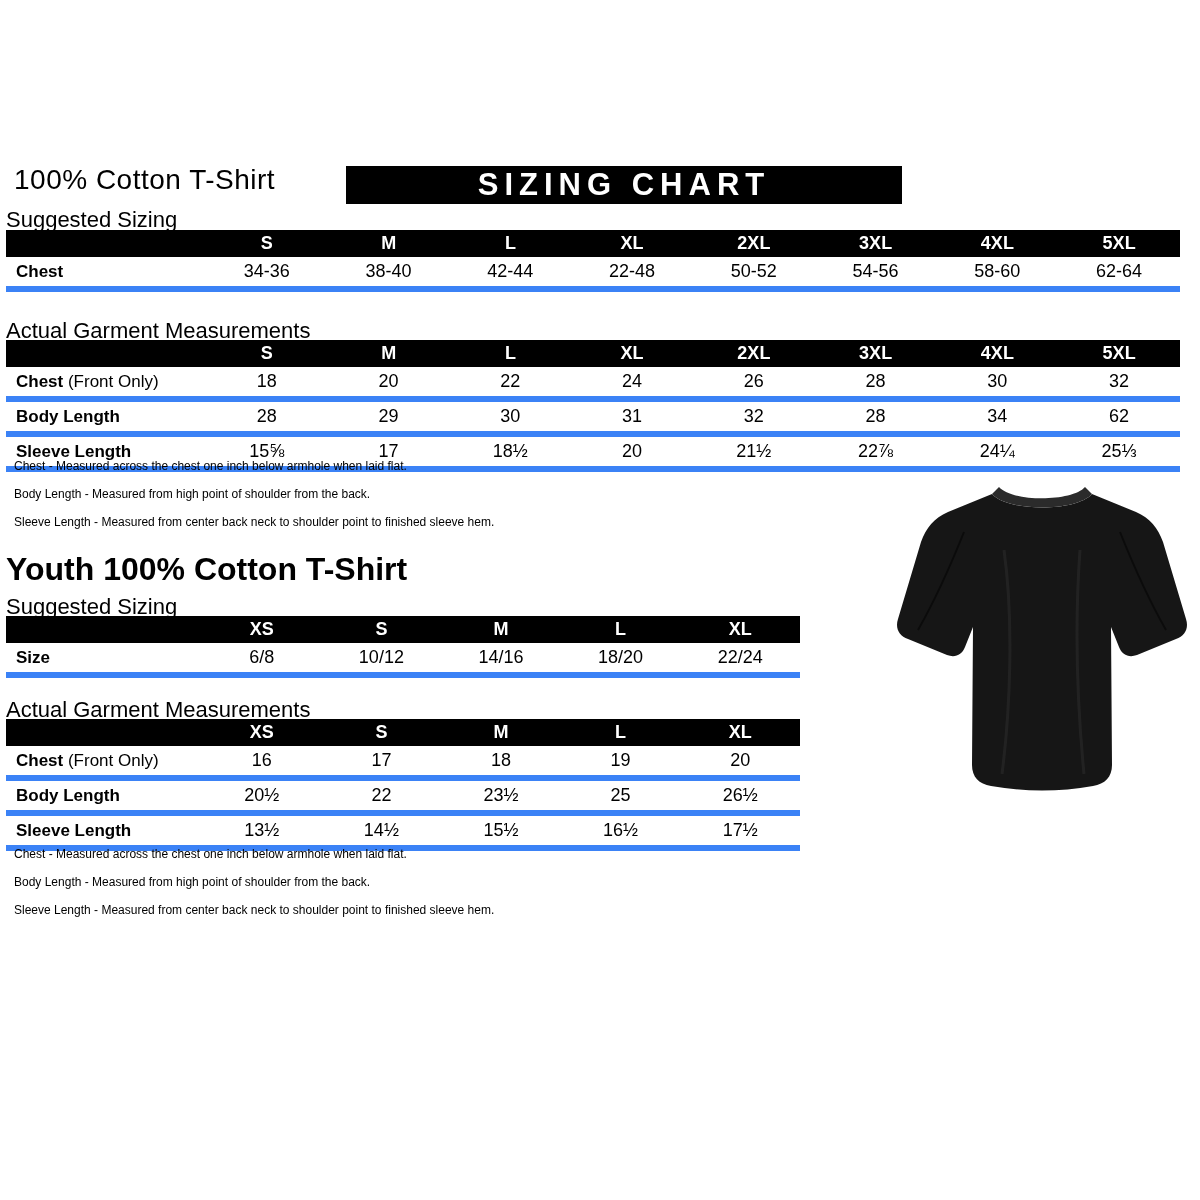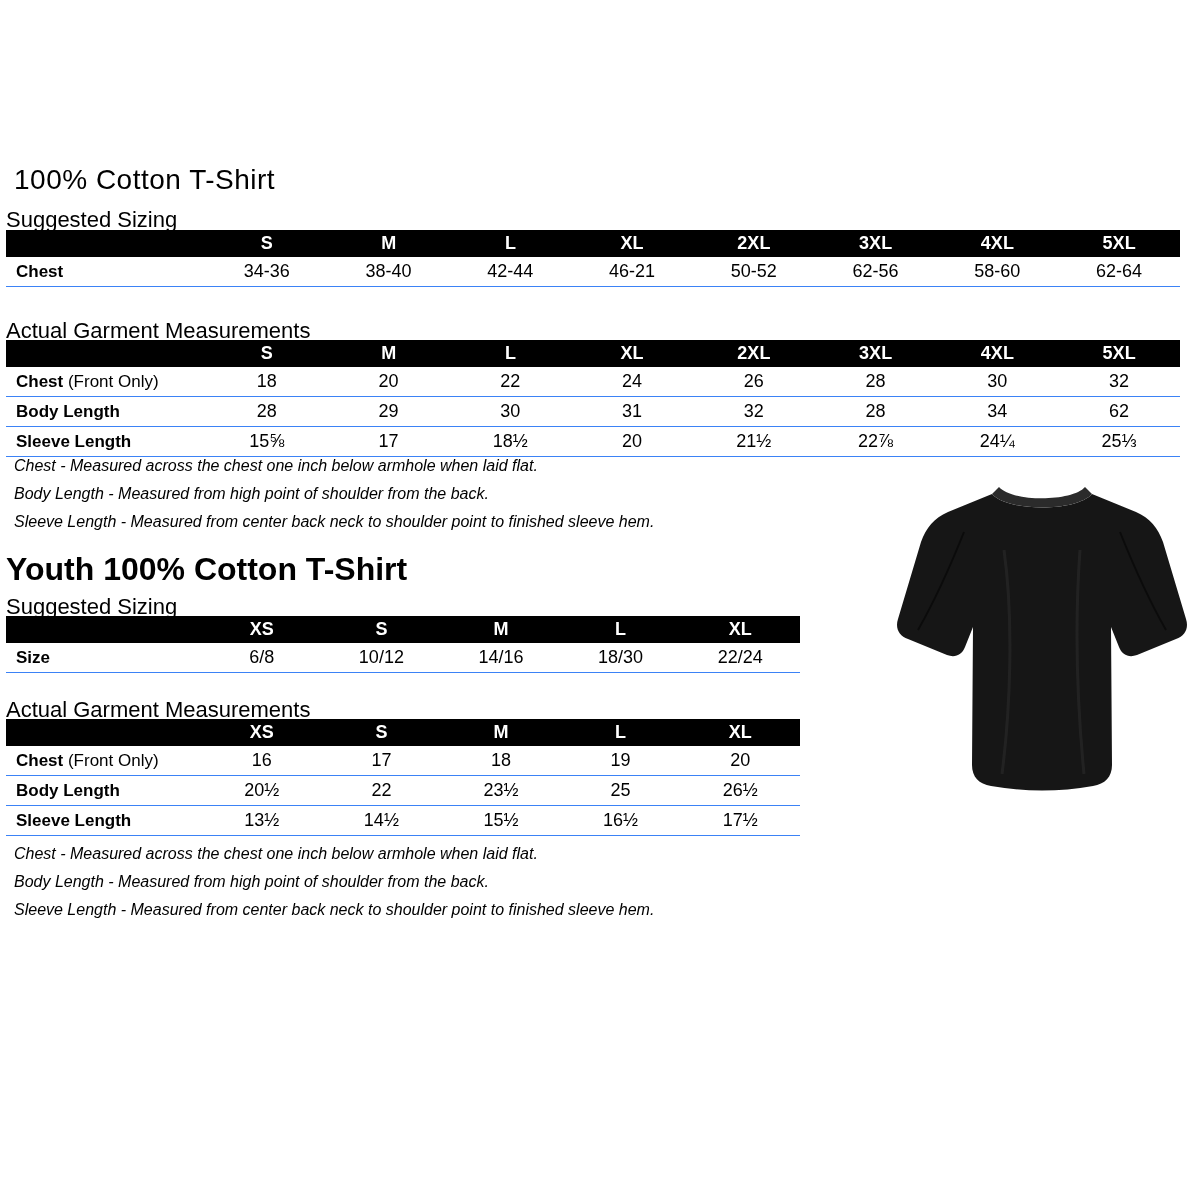--- a/index.html
+++ b/index.html
@@ -17,40 +17,41 @@
   #adult-actual-label{left:6px;top:318px;}
   #youth-suggested-label{left:6px;top:594px;}
   #youth-actual-label{left:6px;top:697px;}
 
   table.size-table{position:absolute;border-collapse:collapse;table-layout:fixed;}
   #adult-suggested{left:6px;top:230px;width:1174px;}
   #adult-actual{left:6px;top:340px;width:1174px;}
   #youth-suggested{left:6px;top:616px;width:794px;}
   #youth-actual{left:6px;top:719px;width:794px;}
   .size-table th{background:#000;color:#fff;font-size:18px;font-weight:700;height:27px;text-align:center;padding:0;}
-  .size-table td{font-size:18px;height:29px;text-align:center;border-bottom:1px solid #3b82f6;padding:0;}
+  .size-table td{font-size:18px;height:29px;text-align:center;border-bottom:6px solid #3b82f6;padding:0;}
   .size-table td.label-col{text-align:left;padding-left:10px;font-size:17px;}
   .size-table td.label-col b{font-weight:700;}
   .adult-table .label-col{width:200px;}
   .youth-table .label-col{width:196px;}
 
-  .notes{position:absolute;font-size:16px;line-height:28px;font-style:italic;}
+  .notes{position:absolute;font-size:12px;line-height:28px;}
   #adult-notes{left:14px;top:452px;}
   #youth-notes{left:14px;top:840px;}
 
   #youth-title{position:absolute;left:6px;top:551px;font-size:32px;font-weight:700;}
 
   #tshirt{position:absolute;left:892px;top:466px;width:300px;height:352px;}
 </style>
 </head>
 <body>
 
 <div id="page">
 
   <div id="main-title">100% Cotton T-Shirt</div>
+  <div id="banner">SIZING CHART</div>
 
   <div id="adult-suggested-label" class="lbl">Suggested Sizing</div>
   <table id="adult-suggested" class="size-table adult-table">
       <thead>
         <tr>
           <th class="label-col"></th>
           <th>S</th>
           <th>M</th>
           <th>L</th>
           <th>XL</th>
@@ -59,23 +60,23 @@
           <th>4XL</th>
           <th>5XL</th>
         </tr>
       </thead>
       <tbody>
         <tr>
           <td class="label-col"><b>Chest</b></td>
           <td>34-36</td>
           <td>38-40</td>
           <td>42-44</td>
-          <td>46-21</td>
+          <td>22-48</td>
           <td>50-52</td>
-          <td>62-56</td>
+          <td>54-56</td>
           <td>58-60</td>
           <td>62-64</td>
         </tr>
       </tbody>
     </table>
 
   <div id="adult-actual-label" class="lbl">Actual Garment Measurements</div>
   <table id="adult-actual" class="size-table adult-table">
       <thead>
         <tr>
@@ -146,21 +147,21 @@
           <th>L</th>
           <th>XL</th>
         </tr>
       </thead>
       <tbody>
         <tr>
           <td class="label-col"><b>Size</b></td>
           <td>6/8</td>
           <td>10/12</td>
           <td>14/16</td>
-          <td>18/30</td>
+          <td>18/20</td>
           <td>22/24</td>
         </tr>
       </tbody>
     </table>
 
   <div id="youth-actual-label" class="lbl">Actual Garment Measurements</div>
   <table id="youth-actual" class="size-table youth-table">
       <thead>
         <tr>
           <th class="label-col"></th>

